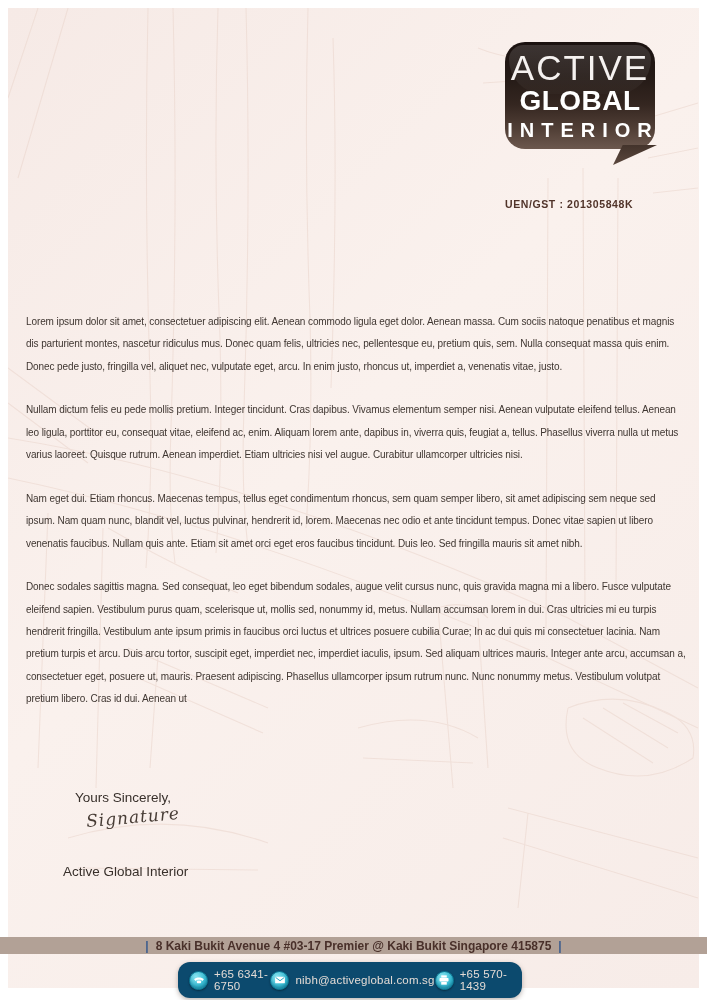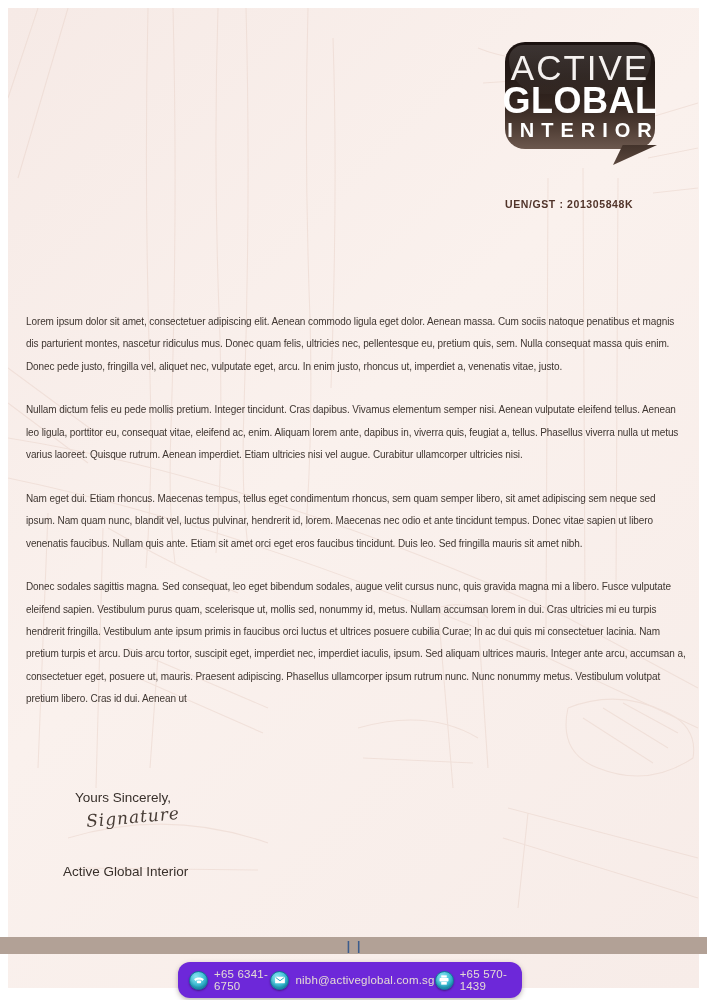--- a/index.html
+++ b/index.html
@@ -24,21 +24,21 @@
     display:flex; flex-direction:column; align-items:center; justify-content:center;
     padding-top:2px;
   }
   .logo-bubble::before {
     content:""; position:absolute; left:4px; top:3px; right:4px; height:46%;
     border-radius:17px 17px 40px 40px;
     background:linear-gradient(180deg,rgba(255,255,255,.14),rgba(255,255,255,.02));
     pointer-events:none;
   }
   .logo-line1 { color:#f4f0ee; font-size:35px; font-weight:300; letter-spacing:2px; line-height:33px; }
-  .logo-line2 { color:#ffffff; font-size:36px; font-weight:700; letter-spacing:.5px; line-height:33px; }
+  .logo-line2 { color:#ffffff; font-size:28px; font-weight:700; letter-spacing:.5px; line-height:33px; }
   .logo-line3 { color:#ffffff; font-size:20px; font-weight:700; letter-spacing:7px; line-height:26px; margin-left:6px; }
   .logo-tail {
     position:absolute; left:108px; top:105px; width:44px; height:20px;
     background:linear-gradient(180deg,#43332b,#5b473d);
     clip-path:polygon(22% 0%, 100% 0%, 0% 100%);
   }
   .uen {
     position:absolute; left:0px; top:114px; width:150px;
     font-size:10.5px; font-weight:700; letter-spacing:.6px; color:#503329;margin-top:44px;
   }
@@ -59,21 +59,21 @@
 
   
   .address-bar {
     position:absolute; left:0; right:0; top:937px; height:17px;
     background:#b2a196; display:flex; align-items:center; justify-content:center;
     font-size:12px; font-weight:700; color:#49302a; gap:7px;
   }
   .address-sep { color:#3c5c8c; font-weight:700; }
   .contact-bar {
     position:absolute; left:178px; top:962px; width:344px; height:36px;
-    background:#6d28d9; border-radius:12px;
+    background:#0c4a6e; border-radius:12px;
     display:flex; align-items:center; justify-content:space-between;
     padding:0 11px;
     box-shadow:0 2px 5px rgba(70,45,35,.35);
   }
   .contact { display:flex; align-items:center; gap:6px; color:#e4dbd5; font-size:11.5px; letter-spacing:.2px; }
   .cicon {
     width:19px; height:19px; border-radius:50%;
     background:radial-gradient(circle at 35% 28%, #8ae4f0 0%, #39bcd4 55%, #1792ae 100%);
     border:1px solid #0d7b97;
     box-shadow:inset 0 -2px 3px rgba(0,60,85,.35), 0 1px 2px rgba(0,0,0,.4);
@@ -130,20 +130,21 @@
       <p>Donec sodales sagittis magna. Sed consequat, leo eget bibendum sodales, augue velit cursus nunc, quis gravida magna mi a libero. Fusce vulputate eleifend sapien. Vestibulum purus quam, scelerisque ut, mollis sed, nonummy id, metus. Nullam accumsan lorem in dui. Cras ultricies mi eu turpis hendrerit fringilla. Vestibulum ante ipsum primis in faucibus orci luctus et ultrices posuere cubilia Curae; In ac dui quis mi consectetuer lacinia. Nam pretium turpis et arcu. Duis arcu tortor, suscipit eget, imperdiet nec, imperdiet iaculis, ipsum. Sed aliquam ultrices mauris. Integer ante arcu, accumsan a, consectetuer eget, posuere ut, mauris. Praesent adipiscing. Phasellus ullamcorper ipsum rutrum nunc. Nunc nonummy metus. Vestibulum volutpat pretium libero. Cras id dui. Aenean ut</p>
     </div>
 
     <div class="closing" style="left:67px; top:782px;">Yours Sincerely,</div>
     <div class="signature" style="left:78px; top:799px;">Signature</div>
     <div class="signatory" style="left:55px; top:831px;margin-top:25px;">Active Global Interior</div>
   </div>
 
   <div class="address-bar">
     <span class="address-sep">|</span>
+    <span>8 Kaki Bukit Avenue 4 #03-17 Premier @ Kaki Bukit Singapore 415875</span>
     <span class="address-sep">|</span>
   </div>
 
   <div class="contact-bar">
     <div class="contact">
       <span class="cicon">
         <svg width="12" height="12" viewBox="0 0 16 16">
           <path d="M1.5 7 C4 3.8, 12 3.8, 14.5 7 L12.6 9.4 C10.6 7.2, 5.4 7.2, 3.4 9.4 Z" fill="#ffffff"></path>
           <rect x="5.2" y="8.6" width="5.6" height="3.6" rx="1" fill="#ffffff"></rect>
         </svg>

